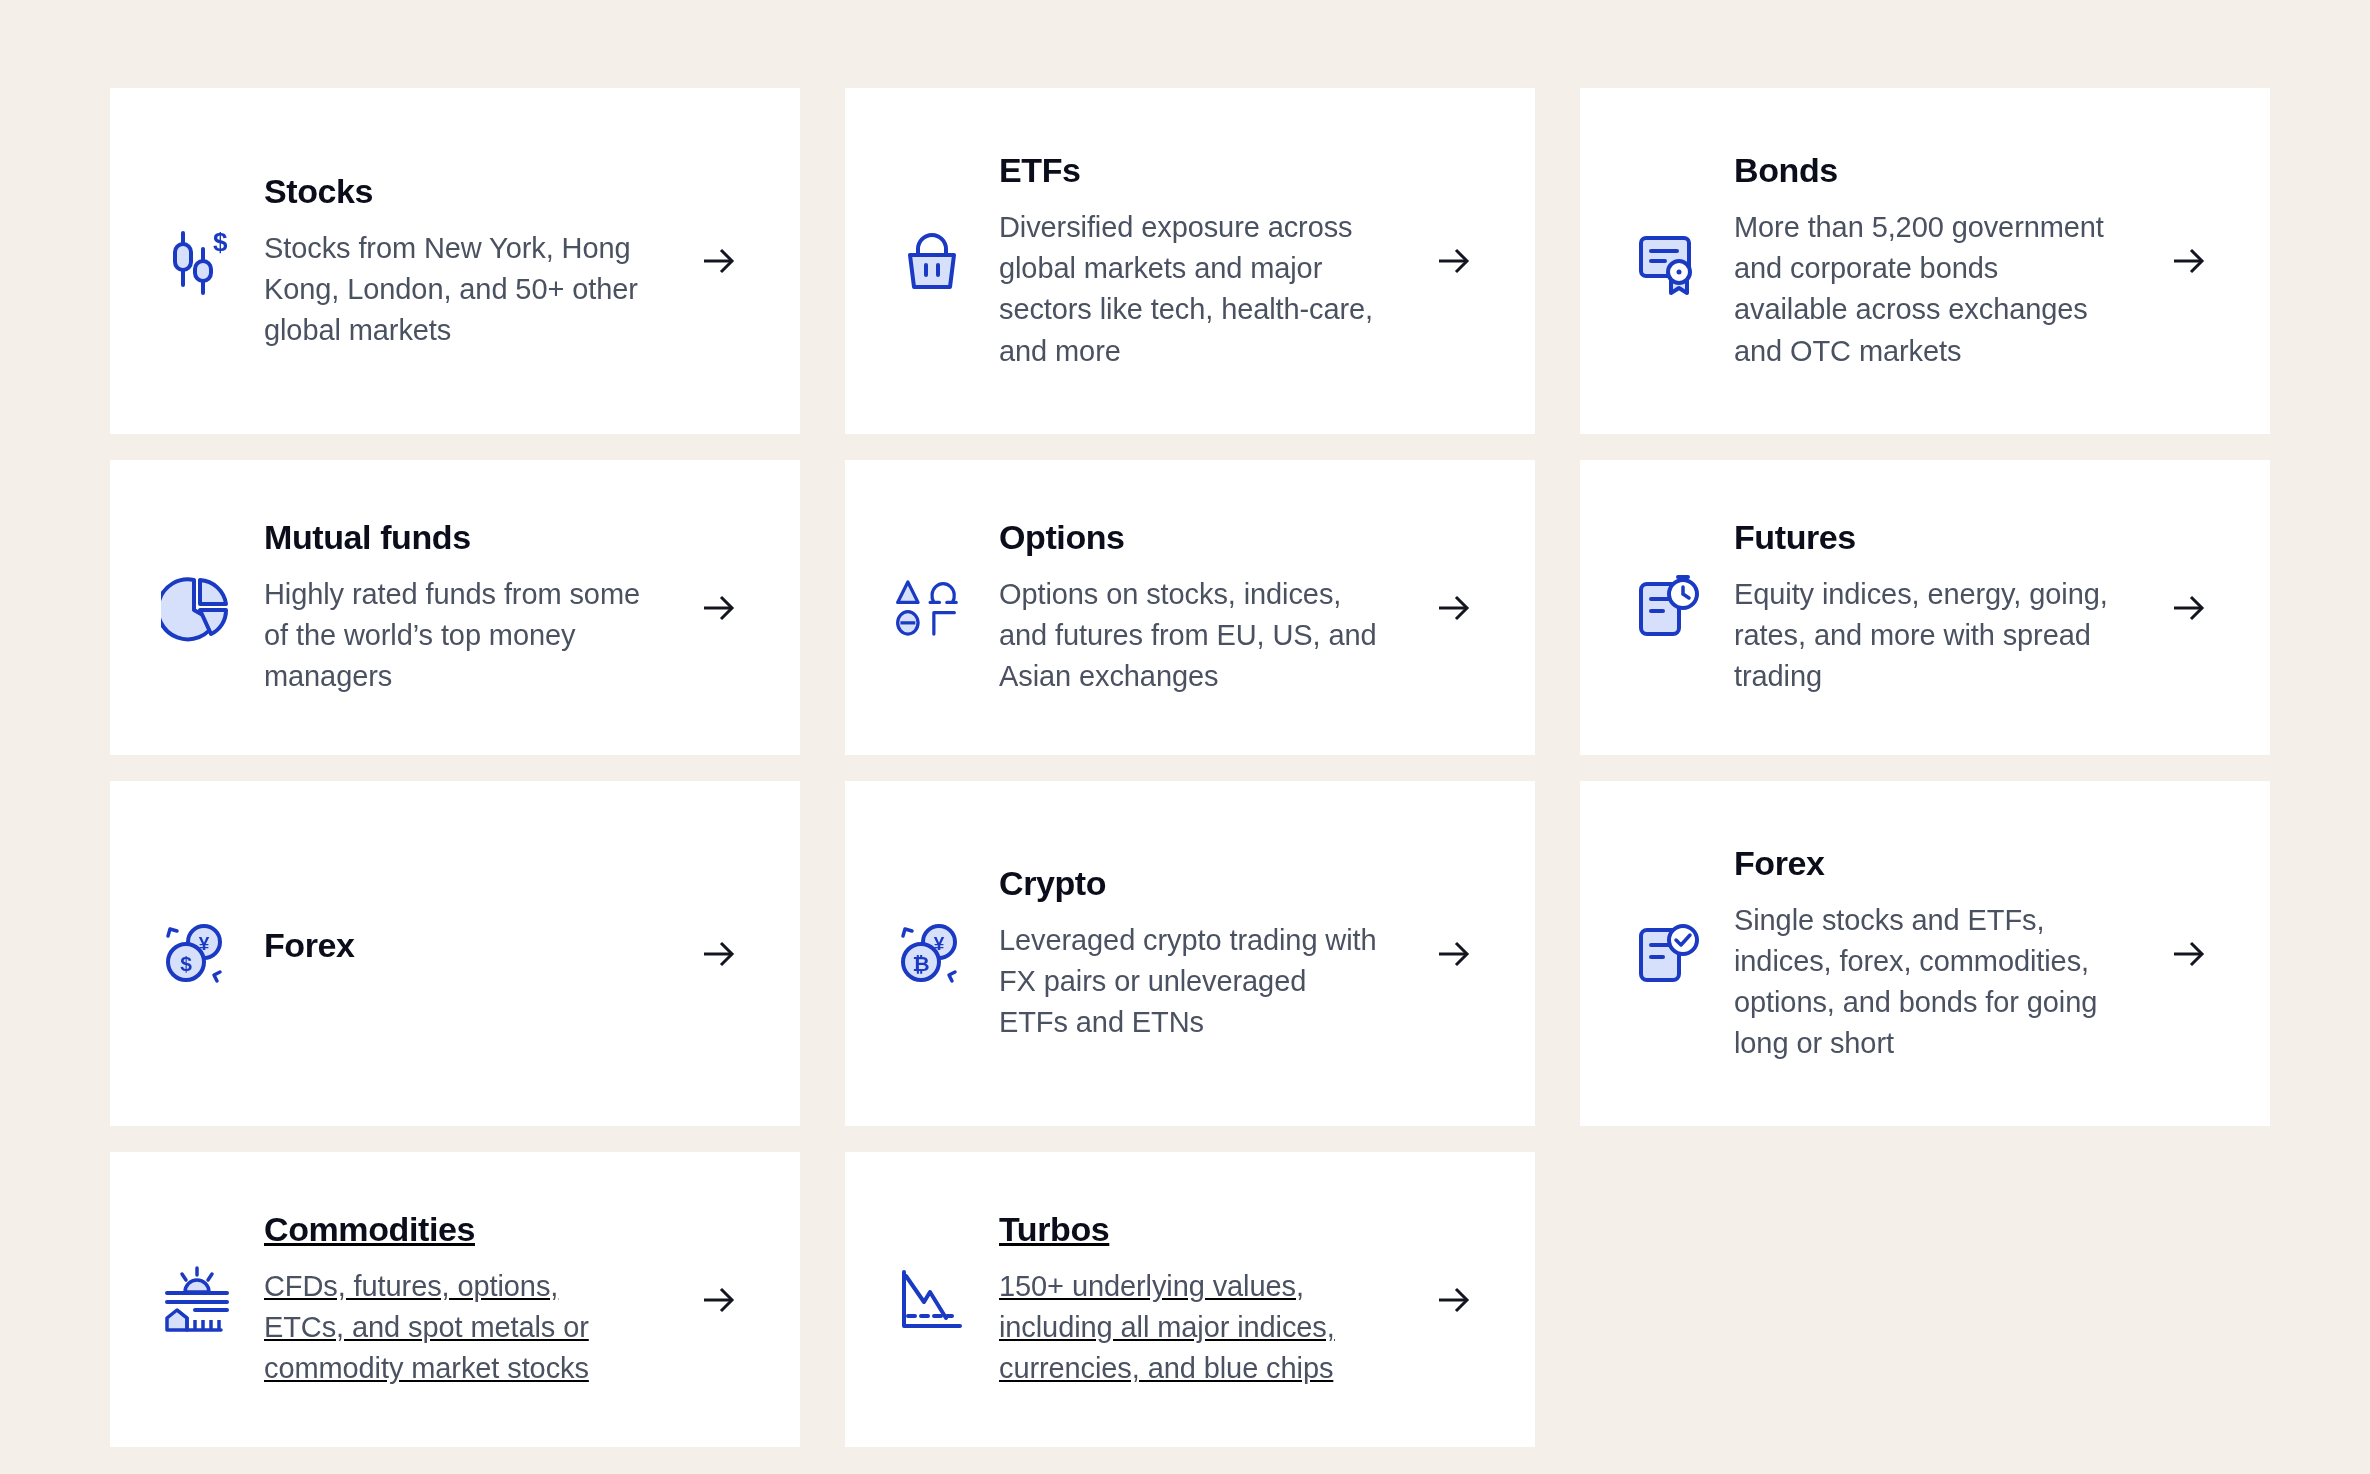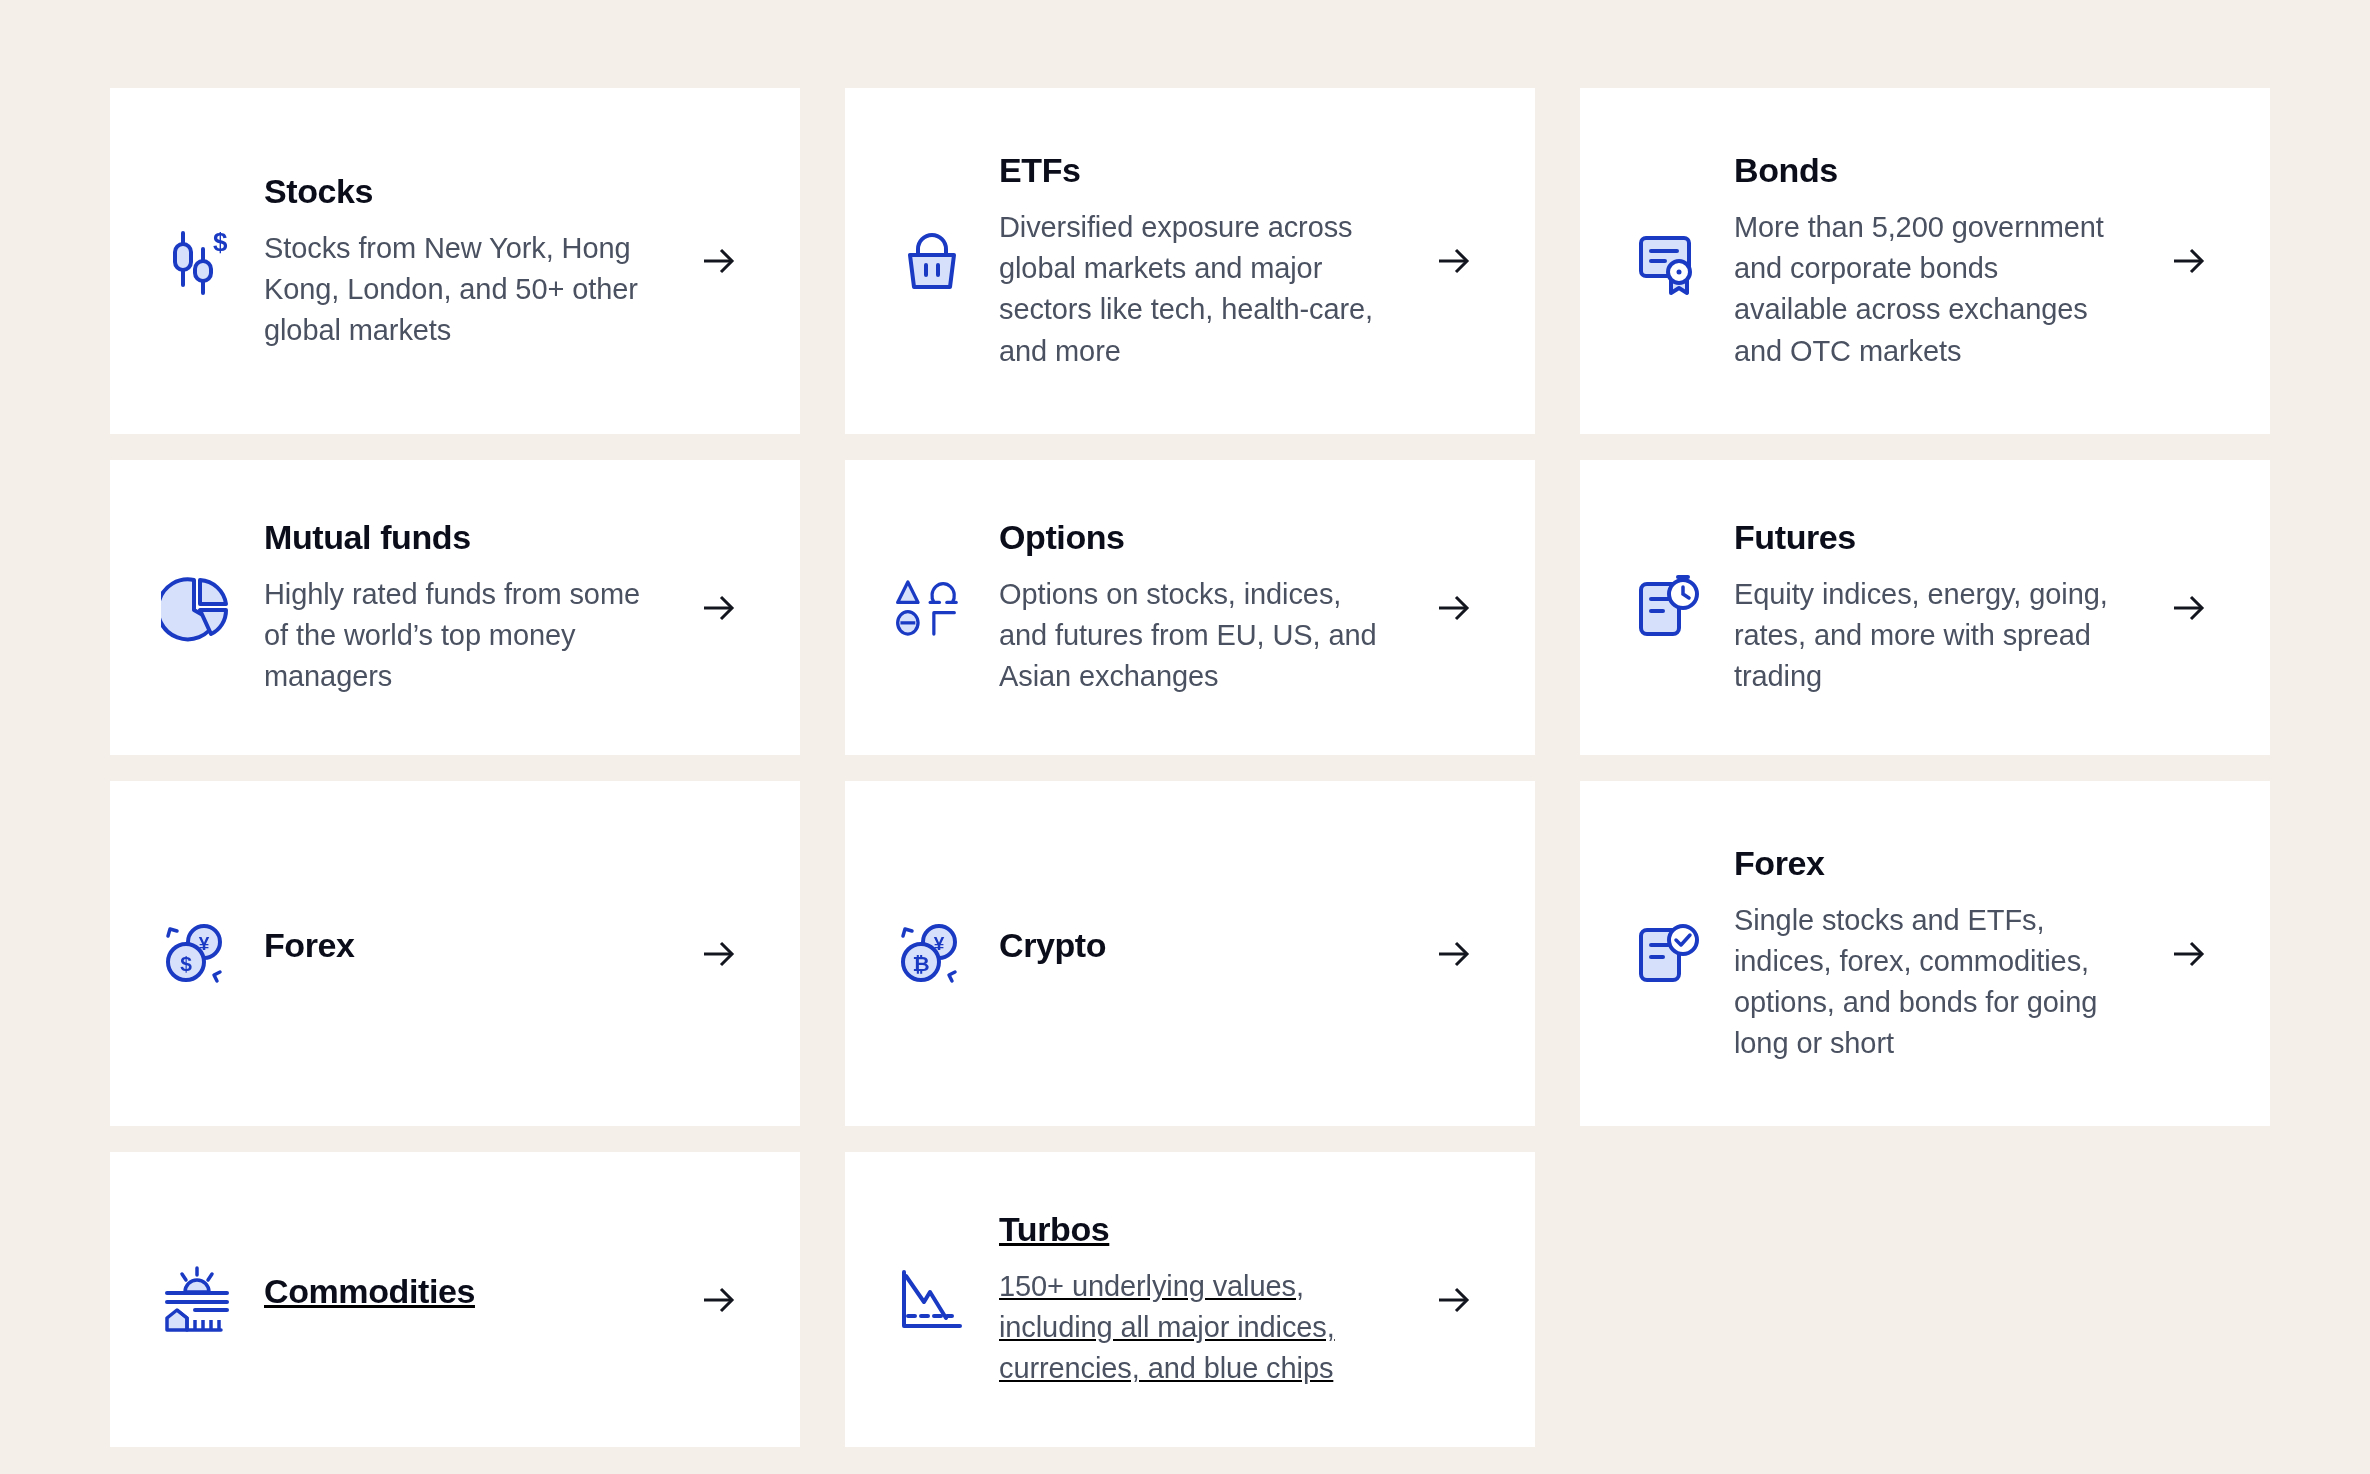--- a/index.html
+++ b/index.html
@@ -255,20 +255,21 @@
         <path d="M10 18 l2 -7 7 2" stroke="#1A3AC4" stroke-width="3.5" fill="none" stroke-linecap="round" stroke-linejoin="round"></path>
         <circle cx="46" cy="24" r="16" fill="#D7E0FA" stroke="#1A3AC4" stroke-width="4"></circle>
         <text x="46" y="32" text-anchor="middle" font-family="Liberation Sans, sans-serif" font-size="19" font-weight="bold" fill="#1A3AC4">¥</text>
         <circle cx="28" cy="44" r="18" fill="#D7E0FA" stroke="#1A3AC4" stroke-width="4"></circle>
         <text x="28" y="53" text-anchor="middle" font-family="Liberation Sans, sans-serif" font-size="21" font-weight="bold" fill="#1A3AC4">₿</text>
         <path d="M62 54 l-6 3 3 6" stroke="#1A3AC4" stroke-width="3.5" fill="none" stroke-linecap="round" stroke-linejoin="round"></path>
       </svg>
     </div>
     <div class="card-body">
       <h3 class="card-title">Crypto</h3>
+      <p class="card-desc">Leveraged crypto trading with FX pairs or unleveraged ETFs and ETNs</p>
     </div>
     <div class="card-arrow">
       <svg width="42" height="42" viewBox="0 0 42 42" fill="none">
         <line x1="6" y1="21" x2="34" y2="21" stroke="#14161F" stroke-width="3"></line>
         <polyline points="23,10 34,21 23,32" stroke="#14161F" stroke-width="3" fill="none"></polyline>
       </svg>
     </div>
   </div>
 
   <div class="card h-3">
@@ -307,20 +308,21 @@
         <path d="M16 46 l10 8 v12" stroke="#1A3AC4" stroke-width="3.5" fill="none" stroke-linejoin="round"></path>
         <line x1="26" y1="66" x2="60" y2="66" stroke="#1A3AC4" stroke-width="3.5" stroke-linecap="round"></line>
         <line x1="34" y1="56" x2="34" y2="66" stroke="#1A3AC4" stroke-width="3.5"></line>
         <line x1="42" y1="56" x2="42" y2="66" stroke="#1A3AC4" stroke-width="3.5"></line>
         <line x1="50" y1="56" x2="50" y2="66" stroke="#1A3AC4" stroke-width="3.5"></line>
         <line x1="58" y1="56" x2="58" y2="66" stroke="#1A3AC4" stroke-width="3.5"></line>
       </svg>
     </div>
     <div class="card-body">
       <h3 class="card-title">Commodities</h3>
+      <p class="card-desc">CFDs, futures, options, ETCs, and spot metals or commodity market stocks</p>
     </div>
     <div class="card-arrow">
       <svg width="42" height="42" viewBox="0 0 42 42" fill="none">
         <line x1="6" y1="21" x2="34" y2="21" stroke="#14161F" stroke-width="3"></line>
         <polyline points="23,10 34,21 23,32" stroke="#14161F" stroke-width="3" fill="none"></polyline>
       </svg>
     </div>
   </div>
 
   <div class="card h-4">

